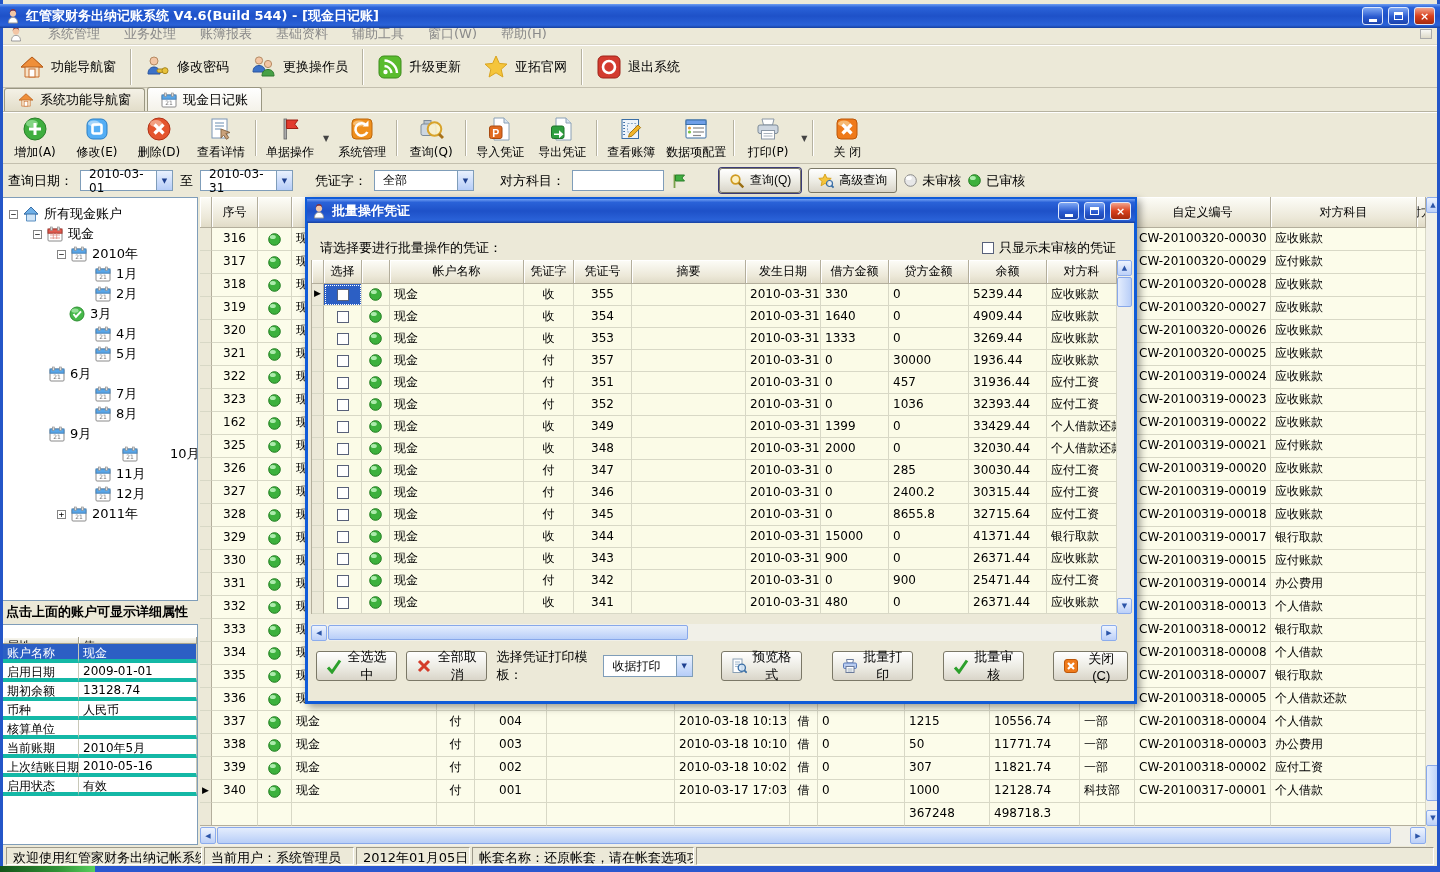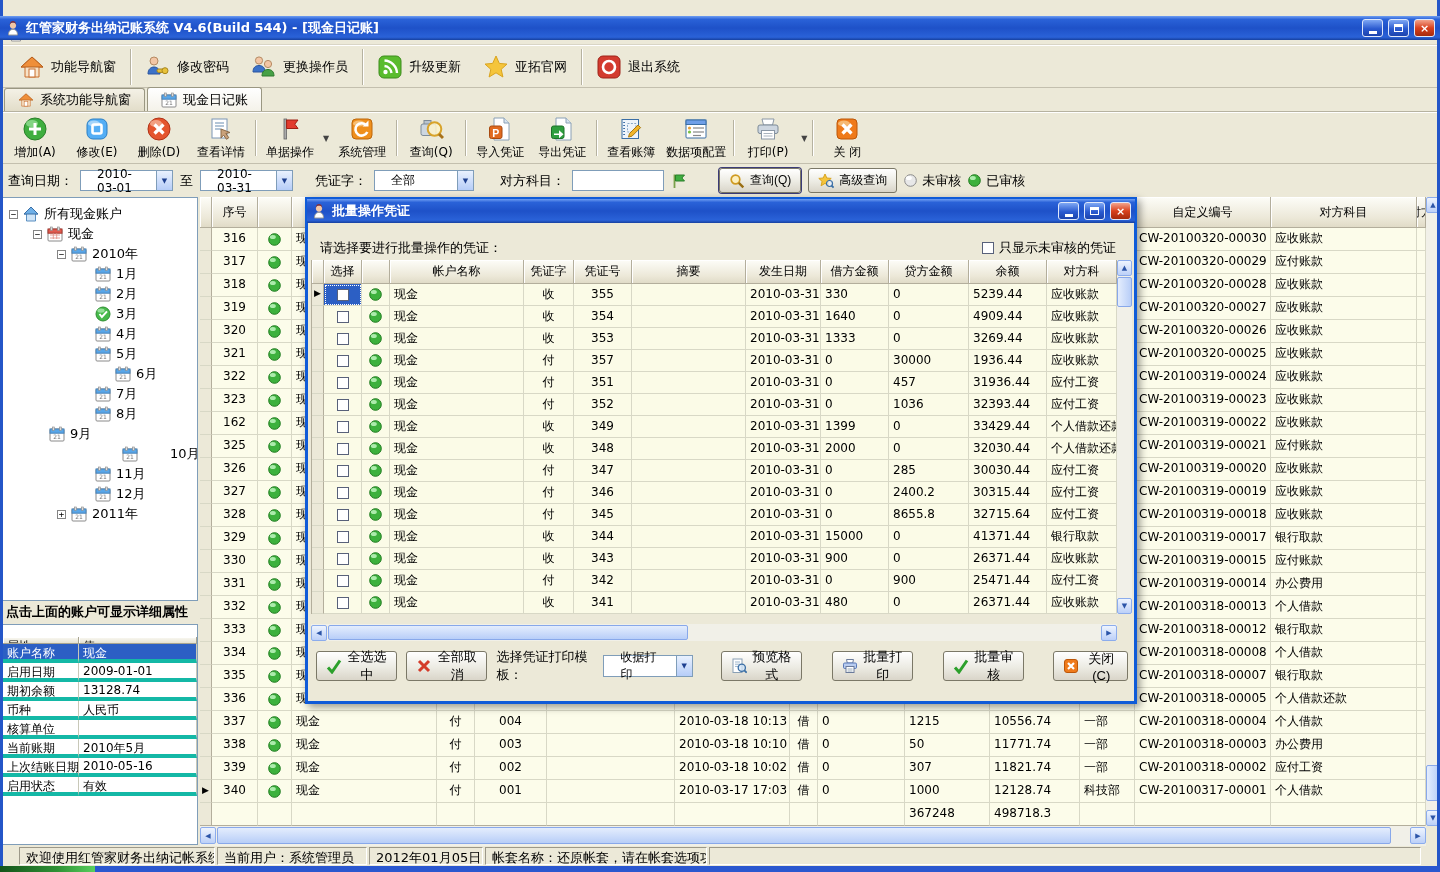--- a/index.html
+++ b/index.html
@@ -6,21 +6,21 @@
 html,body{width:1440px;height:872px;}
 body{position:relative;overflow:hidden;background:#ece9d8;font-family:"DejaVu Sans","Liberation Sans",sans-serif;font-size:12px;color:#000;}
 .abs{position:absolute;}
 svg{display:block;}
 .ico13 svg{width:13px;height:13px;}
 .ico16 svg{width:16px;height:16px;}
 .ico26 svg{width:26px;height:26px;}
 
 #lborder,#rborder{top:0;width:3px;height:872px;background:#2456c8;z-index:60;}
 #lborder{left:0;} #rborder{left:1437px;}
-#titlebar{left:0;top:16px;width:1440px;height:24px;display:flex;align-items:center;gap:5px;padding:0 5px;color:#fff;font-weight:bold;font-size:13px;background:linear-gradient(180deg,#6f9ef2 0%,#2a62d8 14%,#1e51c8 50%,#2a62d8 88%,#16409f 100%);z-index:61;}
+#titlebar{left:0;top:4px;width:1440px;height:24px;display:flex;align-items:center;gap:5px;padding:0 5px;color:#fff;font-weight:bold;font-size:13px;background:linear-gradient(180deg,#6f9ef2 0%,#2a62d8 14%,#1e51c8 50%,#2a62d8 88%,#16409f 100%);z-index:61;}
 #titlebar .sp{flex:1;}
 .wbtn{width:21px;height:18px;border-radius:3px;border:1px solid #dfe8fb;display:flex;align-items:center;justify-content:center;color:#fff;font-size:11px;font-weight:bold;background:linear-gradient(#7fa8f4,#2a5ad0 55%,#1c44ad);}
 .wbtn.close{background:linear-gradient(#f2a48c,#d9411e 50%,#a52a0e);}
 .glyph-min{width:8px;height:3px;background:#fff;margin-top:8px;}
 .glyph-max{width:9px;height:8px;border:1.5px solid #fff;border-top-width:3px;}
 #menubar{left:0;top:24px;width:1440px;height:21px;display:flex;align-items:center;gap:24px;padding-left:8px;color:#8a8a8a;font-size:13px;border-bottom:1px solid #d9d5c6;}
 .menu-item{cursor:default;}
 
 #toolbar1{left:0;top:45px;width:1440px;height:43px;display:flex;align-items:center;padding-left:8px;border-top:1px solid #fff;border-bottom:1px solid #c3bfae;}
 .t1item{display:flex;align-items:center;gap:6px;height:36px;padding:0 11px;font-size:13px;}
@@ -29,21 +29,21 @@
 #tabrow{left:0;top:88px;width:1440px;height:24px;display:flex;align-items:flex-end;padding-left:4px;border-bottom:1px solid #b6b2a0;}
 .tab{display:inline-flex;align-items:center;gap:6px;height:23px;padding:0 13px;margin-right:2px;border:1px solid #9a9782;border-bottom:none;border-radius:3px 3px 0 0;background:linear-gradient(#f4f1e6,#e2ddc9);font-size:13px;}
 .tab.active{background:linear-gradient(#ffffff,#f4f2e9);height:24px;}
 
 #toolbar2{left:0;top:112px;width:1440px;height:52px;display:flex;align-items:center;padding-left:4px;border-top:1px solid #fff;border-bottom:1px solid #c3bfae;}
 .t2item{display:flex;flex-direction:column;align-items:center;justify-content:center;min-width:62px;height:49px;gap:2px;font-size:12px;padding:0 4px;}
 .dd{font-size:8px;color:#444;margin:0 2px;}
 
 #filterbar{left:0;top:164px;width:1440px;height:33px;display:flex;align-items:center;gap:7px;padding-left:8px;font-size:13px;}
 .combo{height:21px;background:#fff;border:1px solid #7f9db9;display:flex;align-items:stretch;font-size:12px;}
-.combo .val{padding:1px 16px;display:flex;align-items:center;}
+.combo .val{padding:1px 8px;display:flex;align-items:center;}
 .carrow{width:16px;background:linear-gradient(#e9f1fe,#b6cdf8);border-left:1px solid #7f9db9;display:flex;align-items:center;justify-content:center;font-size:7px;color:#1d3f8f;}
 .textbox{width:92px;height:21px;background:#fff;border:1px solid #7f9db9;}
 .xpbtn{display:inline-flex;align-items:center;gap:5px;height:25px;padding:0 9px;border:1px solid #7b7867;border-radius:3px;background:linear-gradient(#ffffff,#ecebe3 55%,#d9d5c9);font-size:12px;}
 .xpbtn.primary{box-shadow:0 0 0 1px #3b3b77;}
 .legend{display:flex;align-items:center;gap:5px;font-size:13px;justify-content:center;}
 
 #treebox{left:2px;top:197px;width:196px;height:404px;background:#fff;border:1px solid #7f9db9;padding-top:6px;overflow:hidden;}
 .titem{display:flex;align-items:center;gap:5px;height:20px;font-size:13px;white-space:nowrap;}
 .exp{width:9px;height:9px;border:1px solid #848484;background:#fff;font-size:9px;line-height:7px;text-align:center;flex:none;font-family:"DejaVu Sans Mono",monospace;}
 .expspacer{width:9px;flex:none;}
@@ -62,21 +62,21 @@
 .mc.selcol{background:#ece9d8;border-right:1px solid #b3ae9c;padding:0;text-align:center;font-size:9px;line-height:20px;}
 .mc.ctr{text-align:center;padding:2px 1px;}
 .mc.dotc{display:flex;align-items:center;justify-content:center;padding:0;}
 
 .sbtrack{background:#f1f0e8;}
 .sbtn{width:14px;height:16px;background:linear-gradient(#eef4fe,#bcd0f8);border:1px solid #8cacec;border-radius:2px;color:#2c55a8;font-size:7px;display:flex;align-items:center;justify-content:center;flex:none;}
 .sbtn.h{width:16px;height:17px;}
 .sthumb{background:linear-gradient(90deg,#e4edfd,#b8cef8);border:1px solid #88a8ea;border-radius:2px;}
 .sthumb.h{background:linear-gradient(#e4edfd,#b8cef8);}
 
-#statusbar{left:0;top:846px;width:1440px;height:20px;display:flex;gap:2px;align-items:center;padding:0 19px;}
+#statusbar{left:0;top:846px;width:1440px;height:20px;display:flex;gap:2px;align-items:center;padding:0 6px;}
 .spanel{height:18px;border:1px solid;border-color:#9c9889 #fff #fff #9c9889;padding:1px 6px;overflow:hidden;white-space:nowrap;font-size:13px;background:#ece9d8;}
 #bottomstrip{left:0;top:866px;width:1440px;height:6px;background:#2a57cf;z-index:62;}
 #progressgreen{left:0;top:866px;width:95px;height:6px;background:linear-gradient(90deg,#14541a,#2f9135 60%,#59cf5e);z-index:63;}
 
 #dialog{left:305px;top:197px;width:832px;height:507px;background:#ece9d8;border:3px solid #0f5bd8;box-shadow:3px 3px 8px rgba(0,0,0,.4);z-index:50;}
 #dtitle{position:absolute;left:-1px;top:-1px;width:828px;height:24px;display:flex;align-items:center;gap:5px;padding:0 4px;color:#fff;font-weight:bold;font-size:13px;background:linear-gradient(180deg,#6f9ef2 0%,#2a62d8 14%,#1e51c8 50%,#2a62d8 88%,#16409f 100%);}
 #dprompt{position:absolute;left:12px;top:39px;font-size:13px;}
 #donly{position:absolute;right:18px;top:39px;display:flex;align-items:center;gap:5px;font-size:13px;}
 .cbbox{width:12px;height:12px;background:#fff;border:1px solid #58617a;flex:none;}
 #dtable{position:absolute;left:3px;top:60px;width:805px;border-left:1px solid #b3ae9c;}
@@ -499,21 +499,21 @@
         <svg viewBox="0 0 16 16">
           <rect x="1" y="3" width="14" height="12" rx="1" fill="#fff" stroke="#8a8a8a"></rect>
           <rect x="1" y="3" width="14" height="4.2" fill="#58a6e8" stroke="#4a84b8"></rect>
           <rect x="3.4" y="1" width="2" height="3.4" fill="#ddd" stroke="#888" stroke-width=".6"></rect>
           <rect x="10.6" y="1" width="2" height="3.4" fill="#ddd" stroke="#888" stroke-width=".6"></rect>
           <text x="8" y="13" font-size="6" text-anchor="middle" fill="#777">21</text>
         </svg>
       </span>
       <span>2月</span>
     </div>
-    <div class="titem" style="padding-left: 78px;">
+    <div class="titem" style="padding-left: 52px;">
       <span class="expspacer"></span>
       <span class="ico16">
         <svg viewBox="0 0 16 16">
           <circle cx="8" cy="8" r="7" fill="#46b94a" stroke="#2e8f32"></circle>
           <ellipse cx="6" cy="4.6" rx="3.6" ry="2.2" fill="#a8e8aa" opacity=".8"></ellipse>
           <path d="M4.5 8l2.4 3L12 5.3" stroke="#fff" stroke-width="2" fill="none"></path>
         </svg>
       </span>
       <span>3月</span>
     </div>
@@ -536,21 +536,21 @@
         <svg viewBox="0 0 16 16">
           <rect x="1" y="3" width="14" height="12" rx="1" fill="#fff" stroke="#8a8a8a"></rect>
           <rect x="1" y="3" width="14" height="4.2" fill="#58a6e8" stroke="#4a84b8"></rect>
           <rect x="3.4" y="1" width="2" height="3.4" fill="#ddd" stroke="#888" stroke-width=".6"></rect>
           <rect x="10.6" y="1" width="2" height="3.4" fill="#ddd" stroke="#888" stroke-width=".6"></rect>
           <text x="8" y="13" font-size="6" text-anchor="middle" fill="#777">21</text>
         </svg>
       </span>
       <span>5月</span>
     </div>
-    <div class="titem" style="padding-left: 98px;">
+    <div class="titem" style="padding-left: 32px;">
       <span class="expspacer"></span>
       <span class="ico16">
         <svg viewBox="0 0 16 16">
           <rect x="1" y="3" width="14" height="12" rx="1" fill="#fff" stroke="#8a8a8a"></rect>
           <rect x="1" y="3" width="14" height="4.2" fill="#58a6e8" stroke="#4a84b8"></rect>
           <rect x="3.4" y="1" width="2" height="3.4" fill="#ddd" stroke="#888" stroke-width=".6"></rect>
           <rect x="10.6" y="1" width="2" height="3.4" fill="#ddd" stroke="#888" stroke-width=".6"></rect>
           <text x="8" y="13" font-size="6" text-anchor="middle" fill="#777">21</text>
         </svg>
       </span>

